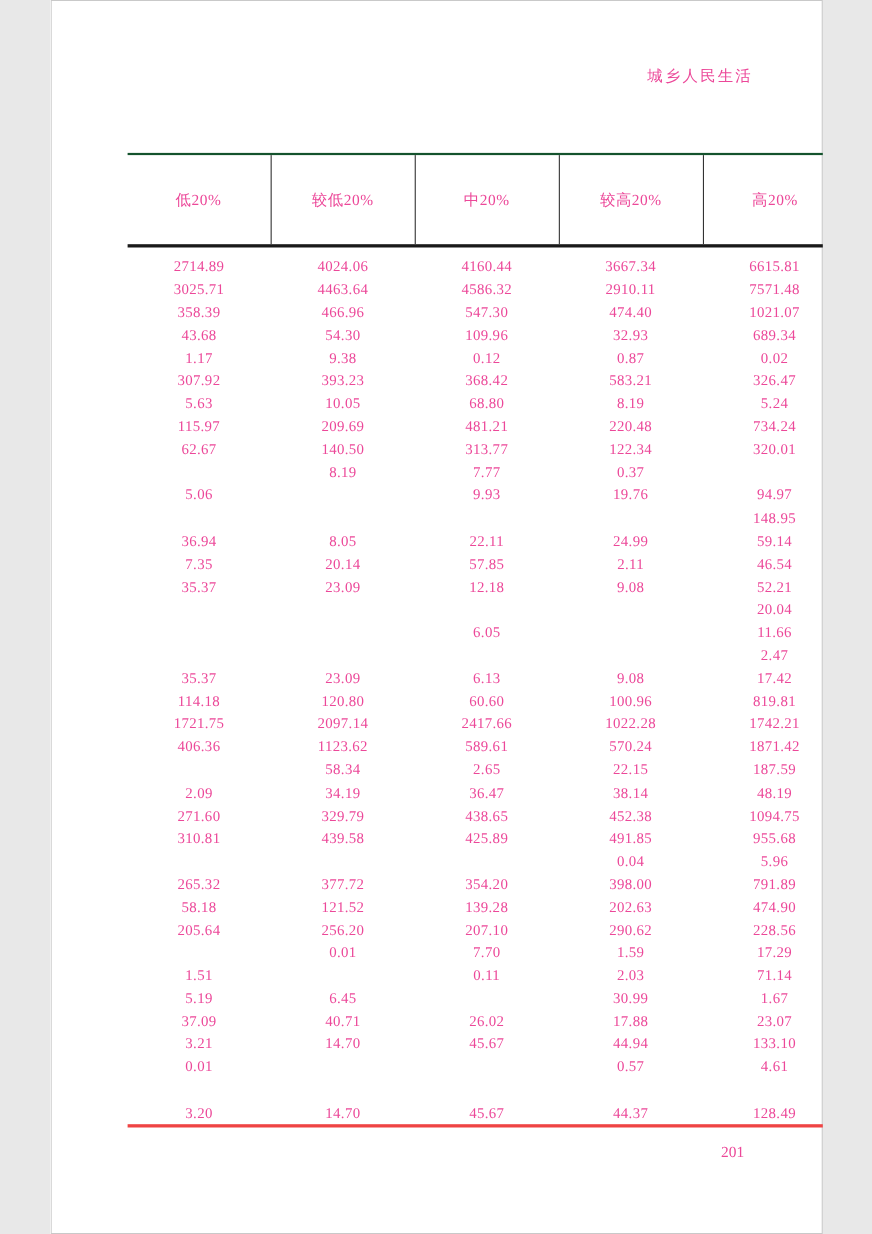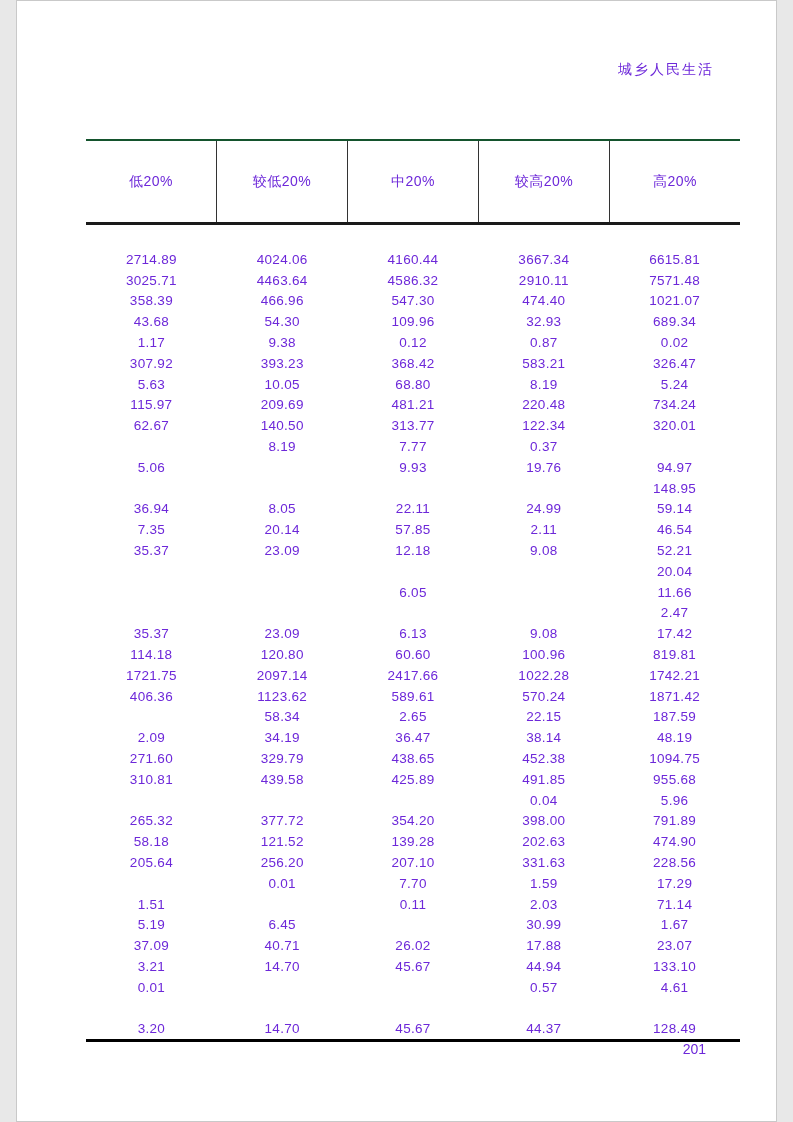--- a/index.html
+++ b/index.html
@@ -1,24 +1,24 @@
 <!DOCTYPE html>
 <html><head>
 <meta charset="utf-8">
 <style>
   html, body { margin: 0; padding: 0; background: #e8e8e8; }
   .page {
     position: relative;
-    width: 761px;
+    width: 702px;
     height: 1122px;
     margin: 0 auto;
     background: #ffffff;
     box-shadow: inset 0 0 0 1px #c9c9c9;
-    font-family: Liberation Sans, sans-serif;
-    color: #6d28d9;
+    font-family: Liberation Serif, serif;
+    color: #ec4899;
     overflow: hidden;
   }
   .running-head {
     position: absolute;
     top: 61px;
     right: 63px;
     font-size: 14px;
     letter-spacing: 2px;
     white-space: nowrap;
   }
@@ -37,22 +37,22 @@
   .th {
     flex: 1;
     display: flex;
     align-items: center;
     justify-content: center;
     font-size: 14px;
     letter-spacing: 0.5px;
   }
   .th + .th { border-left: 1.5px solid #333333; }
   .tbody {
-    padding-top: 24px;
-    border-bottom: 3px solid #000000;
+    padding-top: 7px;
+    border-bottom: 3px solid #ef4444;
   }
   .tr {
     display: flex;
     height: 20.8px;
     align-items: center;
   }
   .td {
     flex: 1;
     text-align: center;
     font-size: 13.5px;
@@ -282,21 +282,21 @@
           <div class="td">58.18</div>
           <div class="td">121.52</div>
           <div class="td">139.28</div>
           <div class="td">202.63</div>
           <div class="td">474.90</div>
         </div>
         <div class="tr">
           <div class="td">205.64</div>
           <div class="td">256.20</div>
           <div class="td">207.10</div>
-          <div class="td">331.63</div>
+          <div class="td">290.62</div>
           <div class="td">228.56</div>
         </div>
         <div class="tr">
           <div class="td"></div>
           <div class="td">0.01</div>
           <div class="td">7.70</div>
           <div class="td">1.59</div>
           <div class="td">17.29</div>
         </div>
         <div class="tr">

